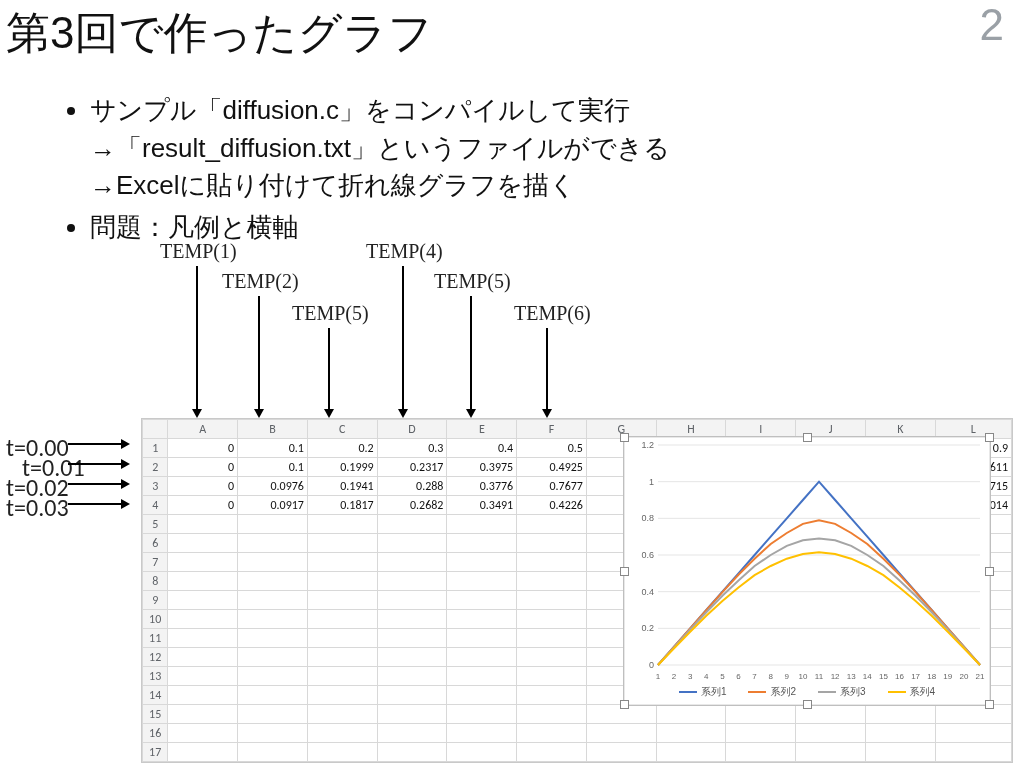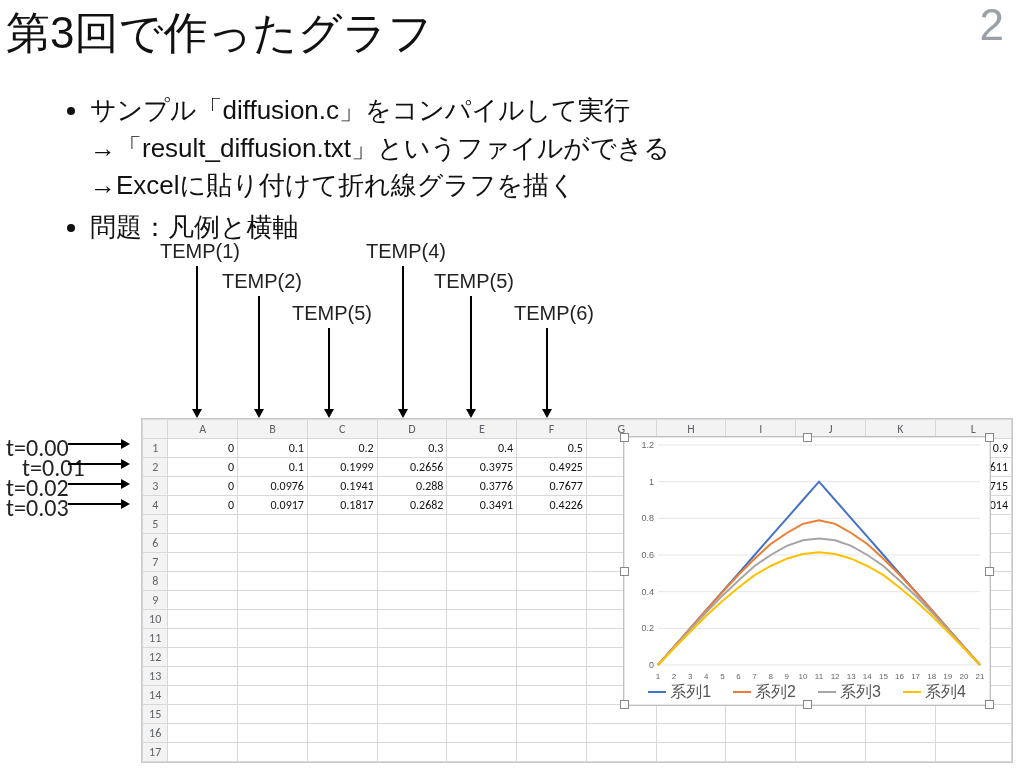--- a/index.html
+++ b/index.html
@@ -7,21 +7,21 @@
   .slide{position:relative;width:1024px;height:768px;}
   .pagenum{position:absolute;top:0;right:20px;font-size:44px;color:#9aa0a6;}
   .title{position:absolute;top:4px;left:6px;font-size:44px;font-weight:400;}
   .bullets{position:absolute;top:76px;left:44px;font-size:26px;line-height:1.45;}
   .bullets ul{margin:16px;padding-left:30px;}
   .bullets li{margin-bottom:4px;}
 
   
   .diagram{position:absolute;left:6px;top:240px;width:1012px;height:510px;}
   
-  .templabel{position:absolute;font-size:20px;font-family:Liberation Sans, sans-serif;
+  .templabel{position:absolute;font-size:20px;font-family:Liberation Serif, serif;
     color:#222;text-align:center;}
   .arrow-down{position:absolute;width:2px;background:#000;}
   .arrow-down:after{content:"";position:absolute;left:-4px;bottom:-2px;
     border-left:5px solid transparent;border-right:5px solid transparent;
     border-top:9px solid #000;}
   
   .tlabel{position:absolute;font-size:24px;font-family:Calibri,Arial,sans-serif;color:#222;}
   .arrow-right{position:absolute;height:2px;background:#000;}
   .arrow-right:after{content:"";position:absolute;right:-2px;top:-4px;
     border-top:5px solid transparent;border-bottom:5px solid transparent;
@@ -39,21 +39,21 @@
   .sheet col.cw{width:66px;}
   .sheet col.cw-last{width:72px;}
 
   
   .chart-frame{position:absolute;left:617px;top:196px;width:366px;height:268px;
     border:1px solid #bfbfbf;background:#fff;box-shadow:inset 0 0 0 1px #e8e8e8;}
   .chart-frame .handle{position:absolute;width:7px;height:7px;border:1px solid #888;
     background:#fff;}
   .legend{position:absolute;left:0;right:0;bottom:4px;height:18px;
     display:flex;gap:22px;justify-content:center;align-items:center;
-    font-size:16px;color:#555;}
+    font-size:10px;color:#555;}
   .legend .sw{display:inline-block;width:18px;height:2px;margin-right:4px;
     vertical-align:middle;}
 </style>
 </head>
 <body>
 <div class="slide">
   <div class="pagenum">2</div>
   <div class="title">第3回で作ったグラフ</div>
 
   <div class="bullets">
@@ -137,21 +137,21 @@
               <td>0.8</td>
               <td>0.9</td>
               <td>1</td>
               <td>0.9</td>
             </tr>
             <tr>
               <td class="rh">2</td>
               <td>0</td>
               <td>0.1</td>
               <td>0.1999</td>
-              <td>0.2656</td>
+              <td>0.2317</td>
               <td>0.3975</td>
               <td>0.4925</td>
               <td></td>
               <td></td>
               <td></td>
               <td></td>
               <td></td>
               <td>0.7611</td>
             </tr>
             <tr>

